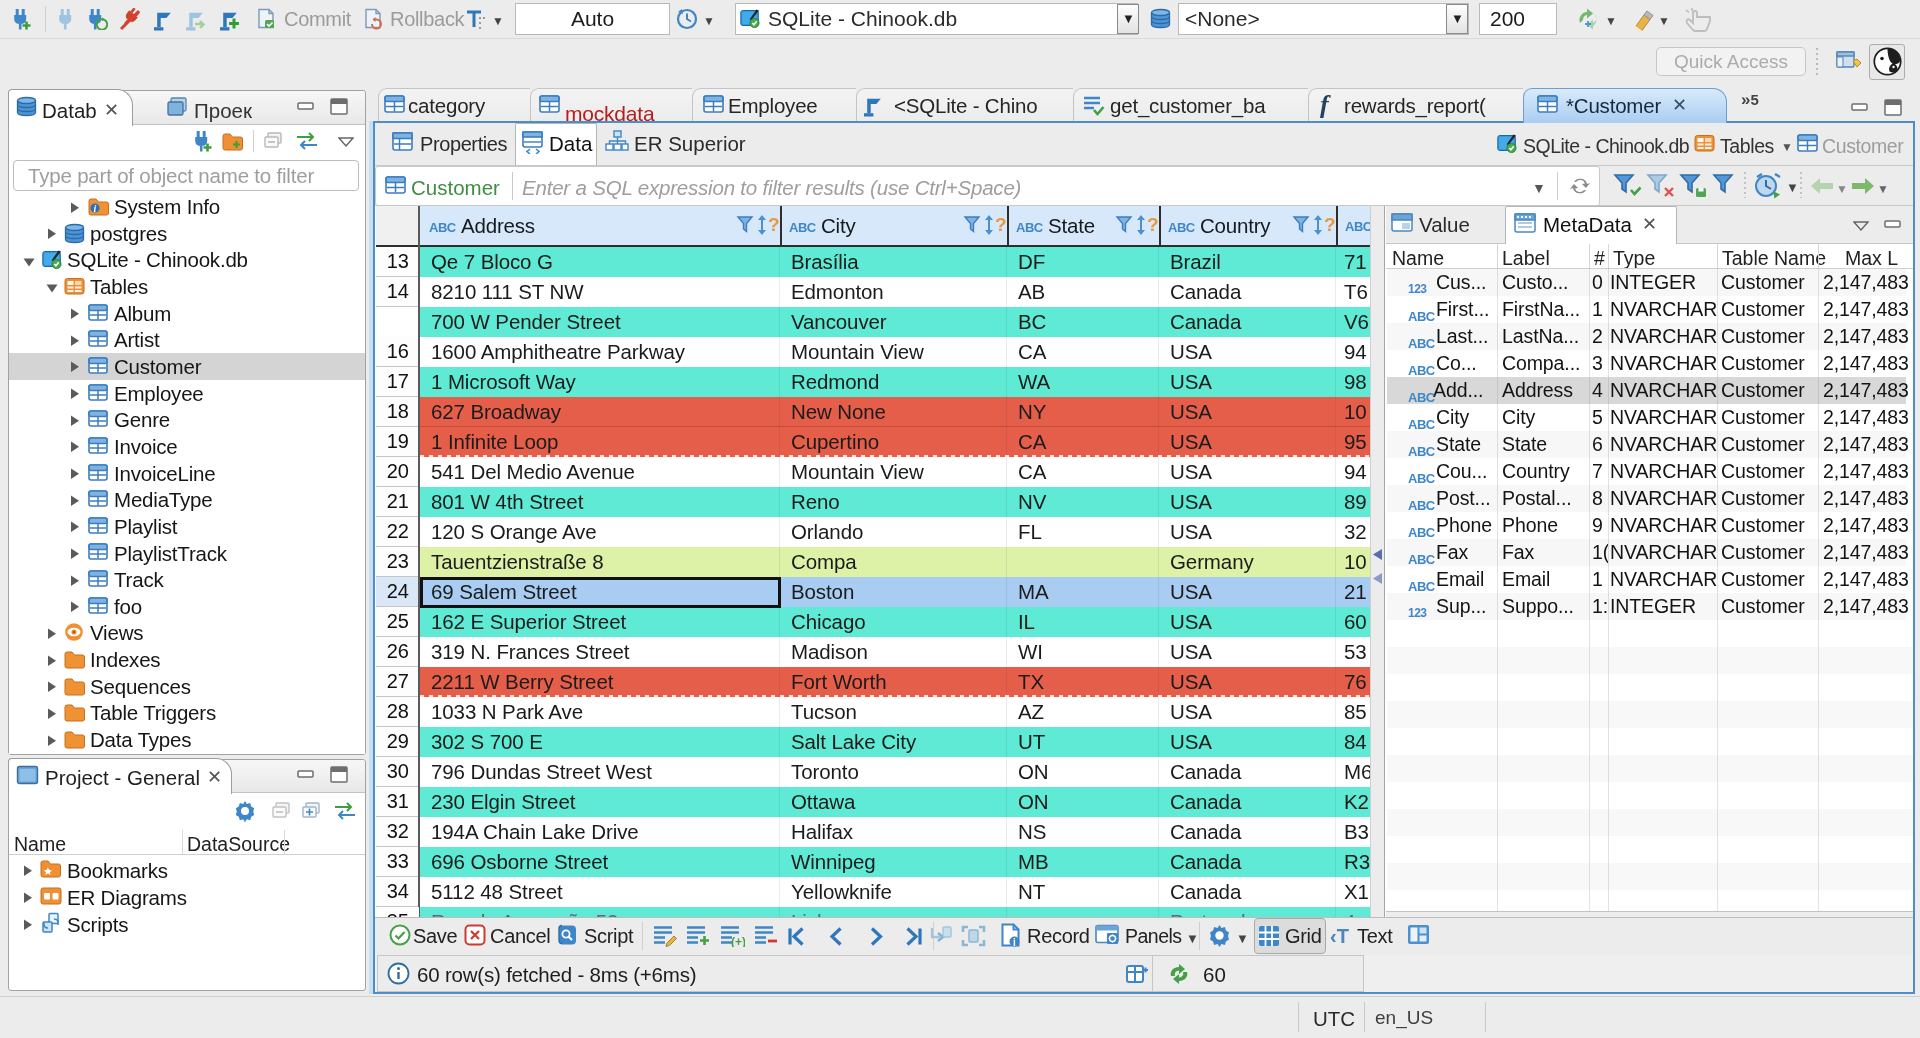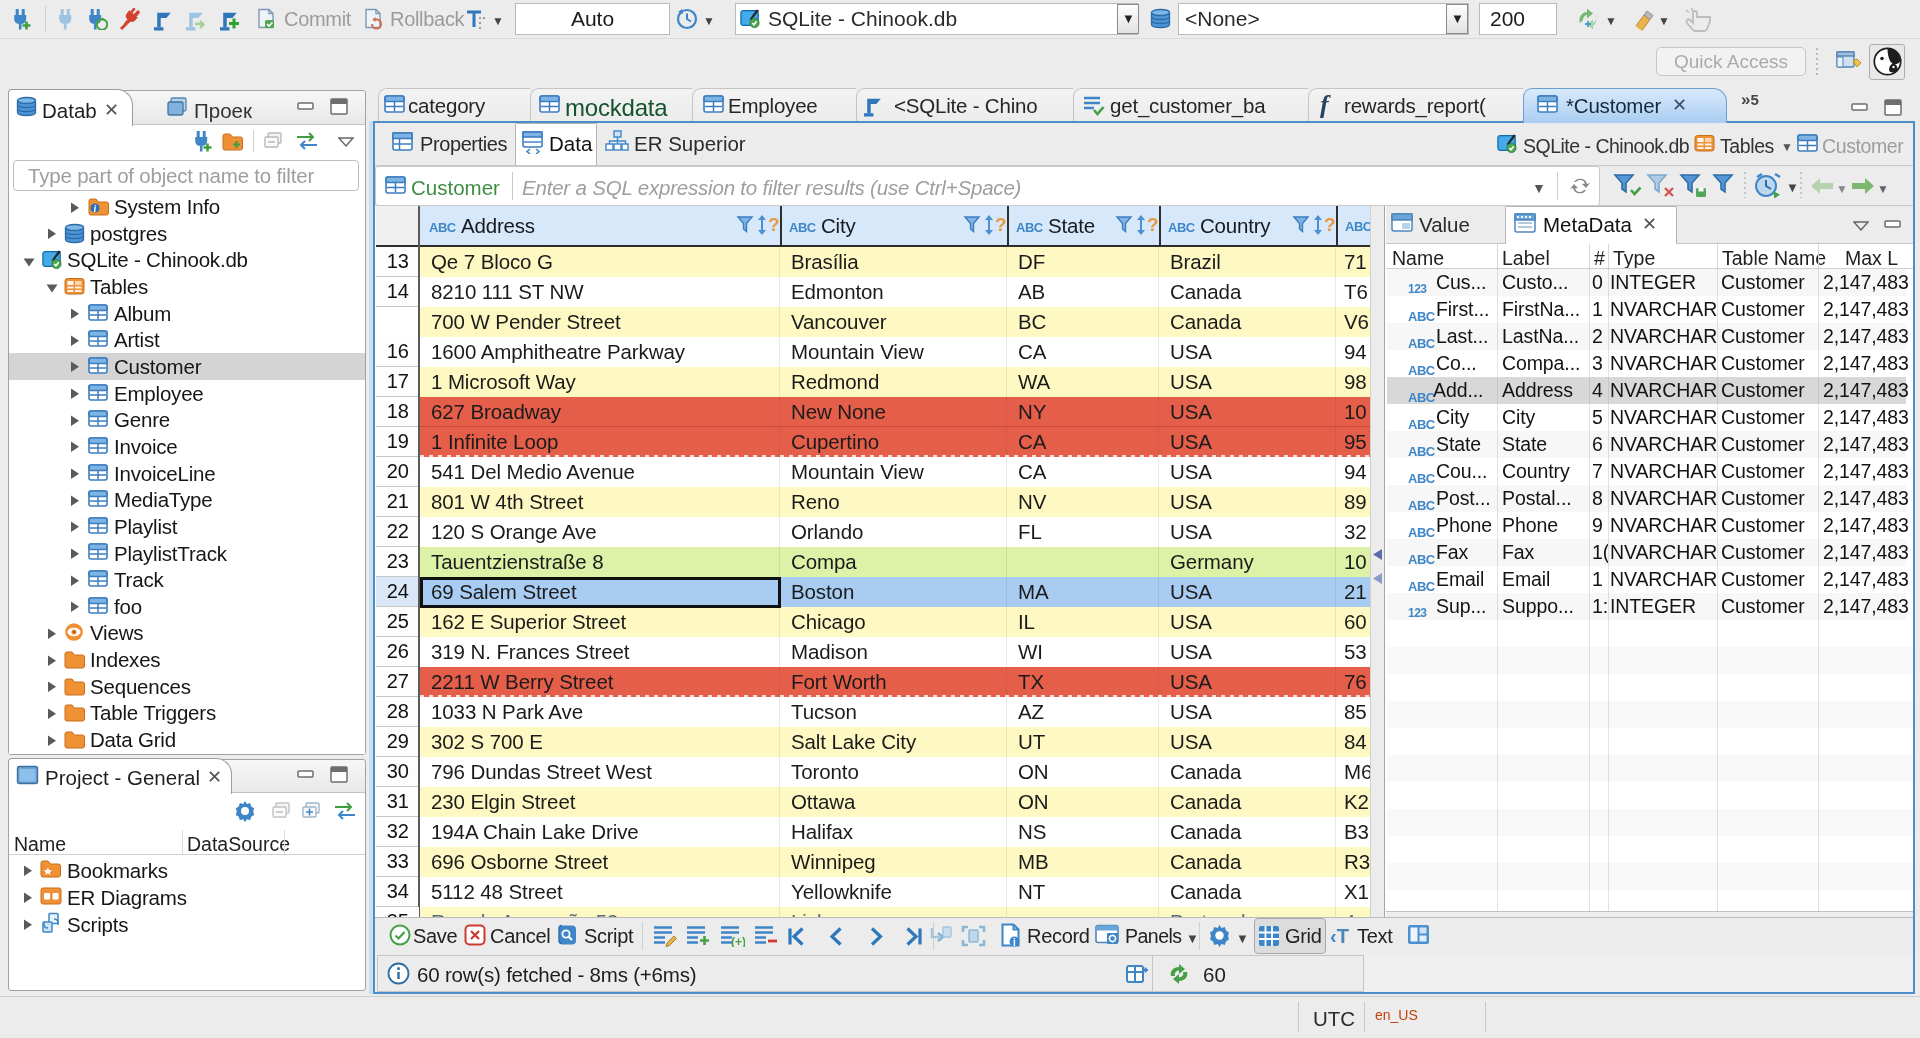--- a/index.html
+++ b/index.html
@@ -6,21 +6,21 @@
 .abs{position:absolute}
 svg{display:block}
 .tx{position:absolute;white-space:nowrap}
 .panel{position:absolute;background:#fff;border:1px solid #a2a2a2;border-radius:3px}
 .phead{position:absolute;background:linear-gradient(#f7f7f7,#e8e8e8);border-bottom:1px solid #c2c2c2;border-radius:3px 3px 0 0}
 .vtab{position:absolute;background:#fff;border:1px solid #9c9c9c;border-bottom:none;border-radius:4px 16px 0 0}
 .grow{position:absolute;left:380px;width:1005px;height:30px;display:flex;font-size:20.5px;line-height:29px;letter-spacing:-0.1px}
 .gc{flex:none;padding-left:11px;overflow:hidden;white-space:nowrap;border-right:1px solid rgba(40,60,90,0.10)}
 .rn{position:absolute;left:376px;width:43px;height:30px;background:#fdfdfd;border-bottom:1px solid #c6c6c6;text-align:right;padding-right:10px;color:#111;font-size:20px;line-height:29px}
 .w1{width:360px}.w2{width:227px}.w3{width:152px}.w4{width:177px}.w5{width:34px;border-right:none;padding-left:8px}
-.rowa{background:#fef9c3}.rowb{background:#ffffff}.rowr{background:#e55e49}.rowg{background:#ddf1a7}.rows{background:#a9ccf2}
+.rowa{background:#5eead4}.rowb{background:#ffffff}.rowr{background:#e55e49}.rowg{background:#ddf1a7}.rows{background:#a9ccf2}
 .mrow{position:absolute;left:1387px;width:519px;height:27px;display:flex;font-size:19.5px;line-height:27px;color:#141414;letter-spacing:-0.1px}
 .mc{flex:none;overflow:hidden;white-space:nowrap}
 .m0{width:110px}.m1{width:92px}.m2{width:19px}.m3{width:109px}.m4{width:101px}.m5{width:95px;padding-left:5px}
 .m1{padding-left:5px}.m2{padding-left:3px}.m3{padding-left:2px}.m4{padding-left:4px}
 .ic{position:absolute}
 .treetx{position:absolute;font-size:20.5px;color:#161616;white-space:nowrap;letter-spacing:-0.2px}
 .abc{position:absolute;font-weight:bold;color:#3f87c8;font-size:13px;font-family:"Liberation Sans";letter-spacing:-0.5px}
 .num123{position:absolute;font-weight:bold;color:#3f87c8;font-size:12px;letter-spacing:-0.5px}
 </style></head>
 <body>
@@ -530,21 +530,21 @@
 <div class="ic" style="left:46px;top:733.5px">
       <svg style="" width="12" height="14" viewBox="0 0 12 14">
         <path d="M2 1.5 l8 5.2 -8 5.2 z" fill="#5a5a5a"></path>
       </svg>
     </div>
     <div class="ic" style="left:64px;top:729.0px">
       <svg style="" width="21" height="21" viewBox="0 0 21 21">
         <path d="M1 5 q0-2 2-2 h5 l2.5 3 h8 q2 0 2 2 v9 q0 2-2 2 h-15.5 q-2 0-2-2 z" fill="#ef9234" stroke="#c86f1c" stroke-width="1"></path>
       </svg>
     </div>
-    <div class="treetx" style="left:90px;top:728.0px">Data Grid</div>
+    <div class="treetx" style="left:90px;top:728.0px">Data Types</div>
 </div>
 <div class="panel" style="left:8px;top:759px;width:358px;height:232px"></div>
 <div class="phead" style="left:9px;top:760px;width:356px;height:33px"></div>
 <div class="vtab" style="left:8px;top:758px;width:224px;height:36px"></div>
 <div class="ic" style="left:16px;top:764px">
     <svg style="" width="23" height="23" viewBox="0 0 23 23">
       <rect x="1.5" y="2.5" width="20" height="17" rx="2" fill="#6aa5d8" stroke="#3c6e9e" stroke-width="1.4"></rect>
       <rect x="3.5" y="5" width="16" height="12.5" rx="1" fill="#8cc0e8"></rect>
     </svg>
   </div>
@@ -644,21 +644,21 @@
 <div class="tx" style="left:408px;top:94px;font-size:20.5px;color:#262626;letter-spacing:-0.2px">category</div>
 <div class="abs" style="left:530px;top:88px;width:162px;height:33px;border-left:1px solid #c4c4c4;border-top:1px solid #c4c4c4;border-radius:9px 0 0 0;background:linear-gradient(#f3f3f3,#ececec)"></div>
 <div class="ic" style="left:539px;top:94px">
     <svg style="" width="21" height="21" viewBox="0 0 21 21">
       <rect x="1" y="2" width="19" height="16" rx="2" fill="#ffffff" stroke="#3c7dbf" stroke-width="1.6"></rect>
 <rect x="1" y="2" width="19" height="5.5" rx="2" fill="#7db4e3" stroke="#3c7dbf" stroke-width="1.6"></rect>
 <line x1="10.5" y1="7" x2="10.5" y2="17.4" stroke="#3c7dbf" stroke-width="1.5"></line>
 <line x1="2" y1="12.5" x2="19" y2="12.5" stroke="#3c7dbf" stroke-width="1.5"></line>
     </svg>
   </div>
-<div class="tx" style="left:565px;top:94px;font-size:24px;color:#14532d;letter-spacing:-0.2px">mockdata</div>
+<div class="tx" style="left:565px;top:102px;font-size:21px;color:#b91c1c;letter-spacing:-0.2px">mockdata</div>
 <div class="abs" style="left:692px;top:88px;width:164px;height:33px;border-left:1px solid #c4c4c4;border-top:1px solid #c4c4c4;border-radius:9px 0 0 0;background:linear-gradient(#f3f3f3,#ececec)"></div>
 <div class="ic" style="left:703px;top:94px">
     <svg style="" width="21" height="21" viewBox="0 0 21 21">
       <rect x="1" y="2" width="19" height="16" rx="2" fill="#ffffff" stroke="#3c7dbf" stroke-width="1.6"></rect>
 <rect x="1" y="2" width="19" height="5.5" rx="2" fill="#7db4e3" stroke="#3c7dbf" stroke-width="1.6"></rect>
 <line x1="10.5" y1="7" x2="10.5" y2="17.4" stroke="#3c7dbf" stroke-width="1.5"></line>
 <line x1="2" y1="12.5" x2="19" y2="12.5" stroke="#3c7dbf" stroke-width="1.5"></line>
     </svg>
   </div>
 <div class="tx" style="left:728px;top:94px;font-size:20.5px;color:#262626;letter-spacing:-0.2px">Employee</div>
@@ -1411,12 +1411,12 @@
       <path d="M5 14 a8 7 0 0 1 8-9 l0-3 6 5-6 5 0-3.5 a4.5 4 0 0 0-4 5.5 z" fill="#45a047"></path>
       <path d="M21 10 a8 7 0 0 1-8 9 l0 3-6-5 6-5 0 3.5 a4.5 4 0 0 0 4-5.5 z" fill="#45a047"></path>
     </svg>
   </div>
 <div class="tx" style="left:1203px;top:963px;font-size:20.5px;color:#1d1d1d">60</div>
 <div class="abs" style="left:0;top:996px;width:1920px;height:42px;background:#ececec;border-top:1px solid #cfcfcf"></div>
 <div class="abs" style="left:1298px;top:1002px;width:1px;height:30px;background:#c9c9c9"></div>
 <div class="abs" style="left:1364px;top:1002px;width:1px;height:30px;background:#c9c9c9"></div>
 <div class="abs" style="left:1485px;top:1002px;width:1px;height:30px;background:#c9c9c9"></div>
 <div class="tx" style="left:1313px;top:1007px;font-size:20.5px;color:#2a2a2a">UTC</div>
-<div class="tx" style="left:1375px;top:1007px;font-size:14px;color:#c2410c">en_US</div>
+<div class="tx" style="left:1375px;top:1007px;font-size:19px;color:#404040">en_US</div>
 </body></html>

